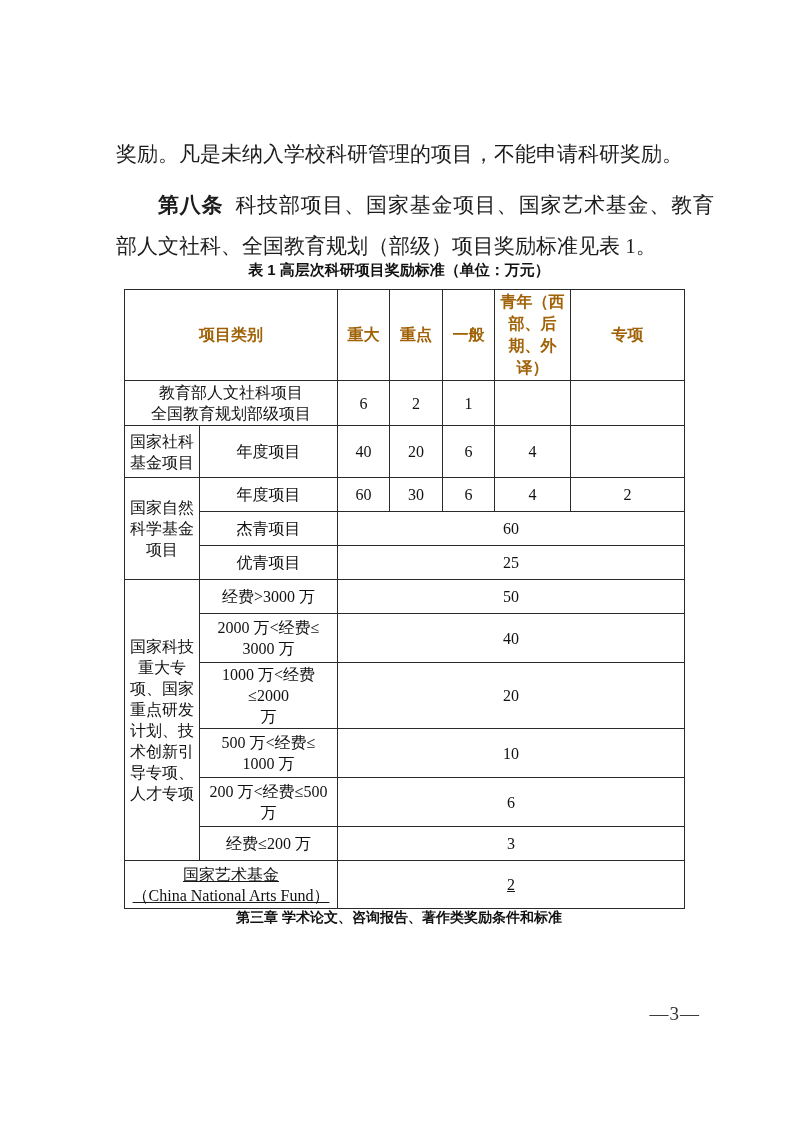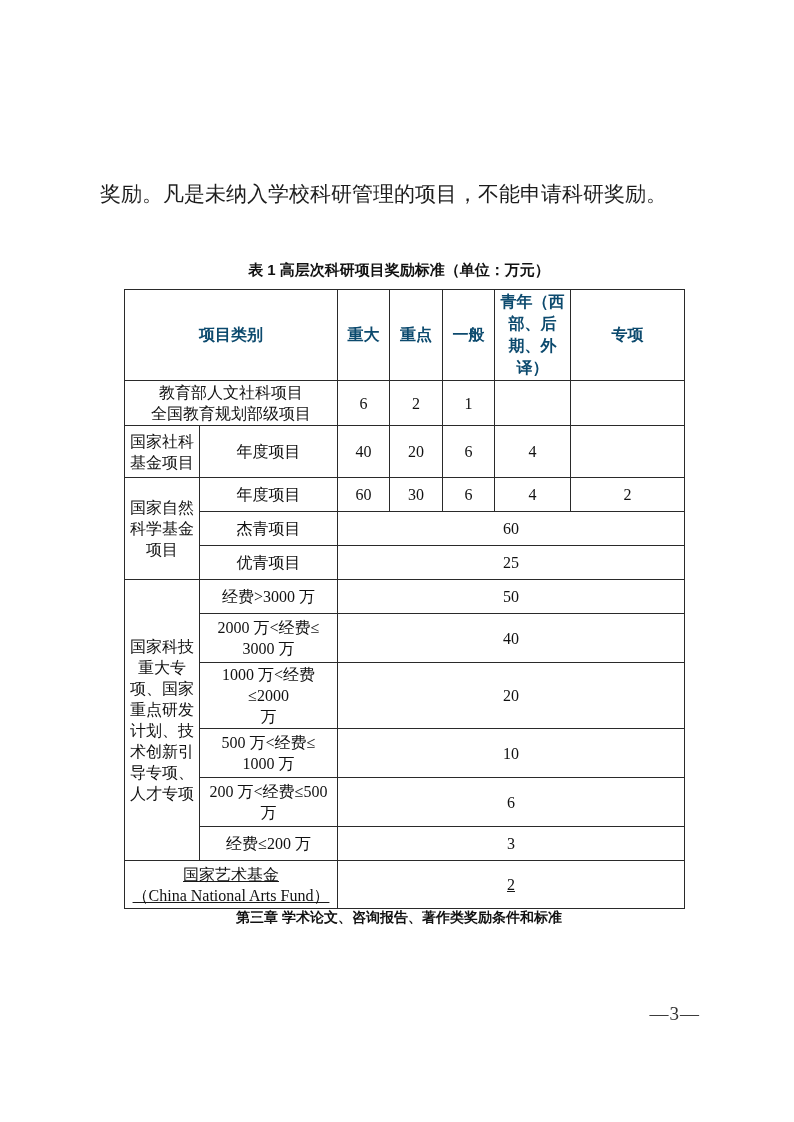--- a/index.html
+++ b/index.html
@@ -8,25 +8,24 @@
     width: 794px; height: 1122px;
     font-family: "Liberation Serif", "DejaVu Serif", serif;
     color: #1a1a1a;
     position: relative;
     overflow: hidden;
   }
   .page { position: absolute; inset: 0; background: #ffffff; }
 
   .body-par {
     position: absolute;
-    left: 100px; width: 598px;
+    left: 116px; width: 598px;
     font-size: 21px; line-height: 41px;
     text-align: justify;
     color: #1c1c1c;
-    margin-top: 40px;
   }
   .par-continuation { top: 134px; }
   .par-article8 { top: 184px; text-indent: 42px; }
   .par-article9 { top: 954px; text-indent: 42px; }
   .term {
     font-family: "Liberation Sans", "DejaVu Sans", sans-serif;
     font-weight: bold;
     margin-right: 12px;
   }
 
@@ -46,21 +45,21 @@
   table.reward th, table.reward td {
     border: 1px solid #2a2a2a;
     text-align: center;
     vertical-align: middle;
     padding: 1px 3px;
     white-space: pre-line;
     overflow: hidden;
   }
   table.reward th {
     font-family: "Liberation Sans", "DejaVu Sans", sans-serif;
-    font-weight: bold; font-size: 16px; line-height: 22px; color: #0c4a6e;
+    font-weight: bold; font-size: 16px; line-height: 22px; color: #a16207;
   }
   table.reward td {
     font-family: "Liberation Serif", "DejaVu Serif", serif;
     font-size: 16px; line-height: 21px; color: #111;
   }
   tr.h-header  { height: 89px; }
   tr.h-edu     { height: 38px; }
   tr.h-nssf    { height: 52px; }
   tr.h-small   { height: 34px; }
   tr.h-tall    { height: 49px; margin-left: 29px; }
@@ -78,20 +77,21 @@
     font-size: 19px; letter-spacing: 1px; color: #333;
   }
 </style>
 </head>
 <body>
 
 <div class="page">
 
   <p class="body-par par-continuation">奖励。凡是未纳入学校科研管理的项目，不能申请科研奖励。</p>
 
+  <p class="body-par par-article8"><span class="term">第八条</span><span>科技部项目、国家基金项目、国家艺术基金、教育部人文社科、全国教育规划（部级）项目奖励标准见表 1。</span></p>
 
   <div class="table-caption">表 1 高层次科研项目奖励标准（单位：万元）</div>
 
   <table class="reward">
     <colgroup>
       <col style="width:75px">
         <col style="width:138px">
       <col style="width:52px">
         <col style="width:53px">
         <col style="width:52px">

